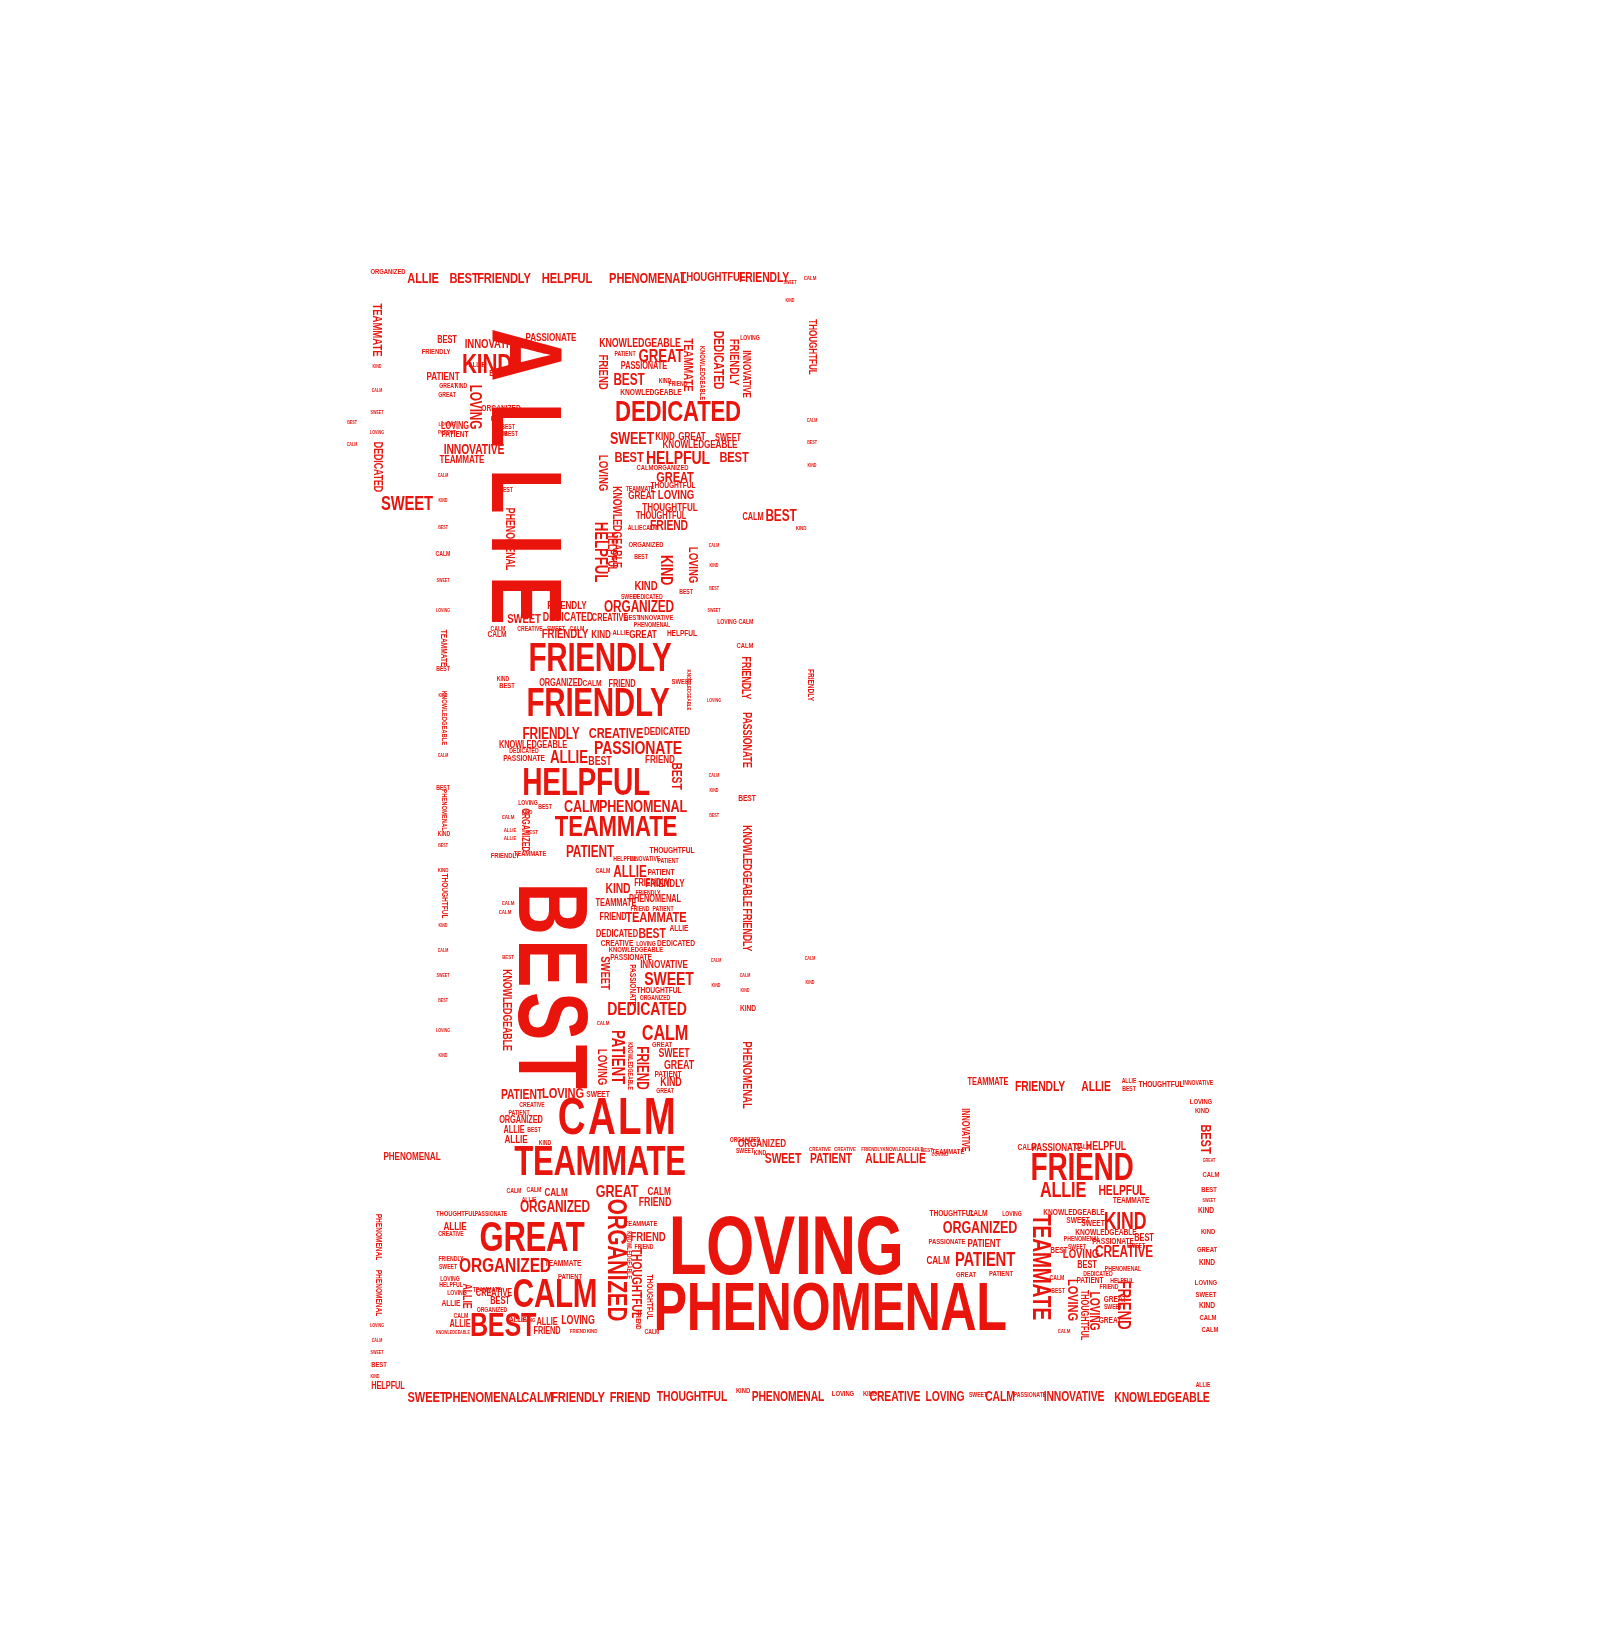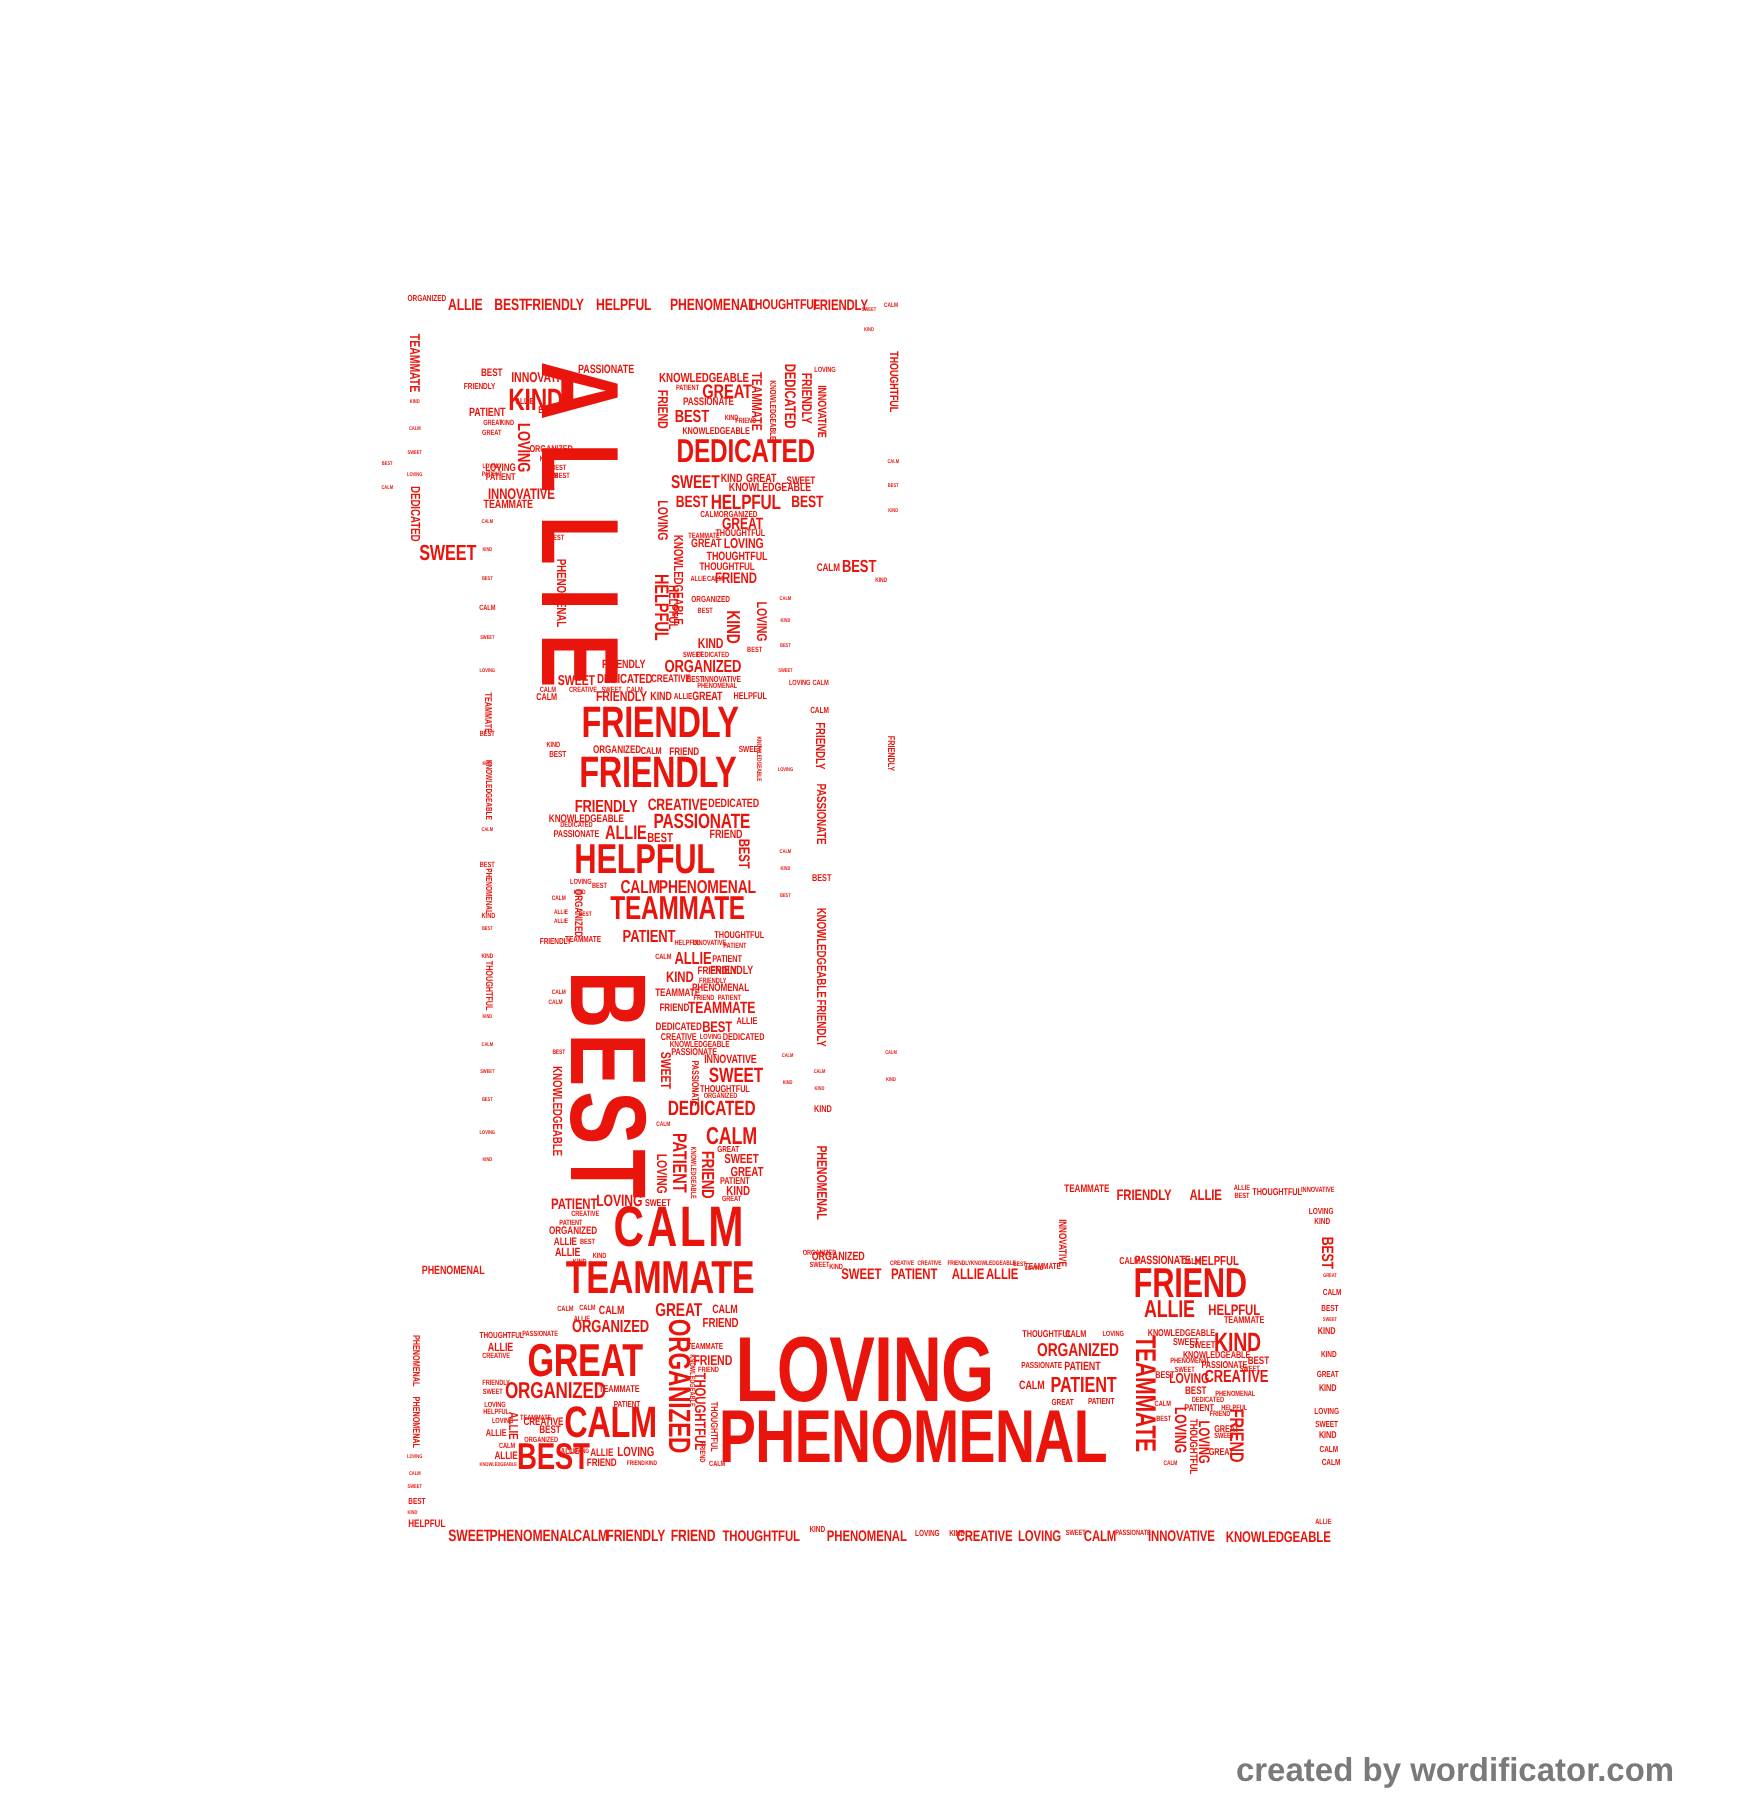--- a/index.html
+++ b/index.html
@@ -457,14 +457,13 @@
       <span class="w" style="left: 870px; top: 1394px; font-size: 8px; transform: translate(-50%, -50%) rotate(0deg) scaleX(0.74);">KIND</span>
       <span class="w" style="left: 895px; top: 1396px; font-size: 14px; transform: translate(-50%, -50%) rotate(0deg) scaleX(0.74);">CREATIVE</span>
       <span class="w" style="left: 945px; top: 1396px; font-size: 14px; transform: translate(-50%, -50%) rotate(0deg) scaleX(0.74);">LOVING</span>
       <span class="w" style="left: 978px; top: 1394px; font-size: 7px; transform: translate(-50%, -50%) rotate(0deg) scaleX(0.74);">SWEET</span>
       <span class="w" style="left: 1000px; top: 1396px; font-size: 14px; transform: translate(-50%, -50%) rotate(0deg) scaleX(0.74);">CALM</span>
       <span class="w" style="left: 1030px; top: 1394px; font-size: 7px; transform: translate(-50%, -50%) rotate(0deg) scaleX(0.74);">PASSIONATE</span>
       <span class="w" style="left: 1074px; top: 1396px; font-size: 14px; transform: translate(-50%, -50%) rotate(0deg) scaleX(0.74);">INNOVATIVE</span>
       <span class="w" style="left: 1162px; top: 1397px; font-size: 14px; transform: translate(-50%, -50%) rotate(0deg) scaleX(0.74);">KNOWLEDGEABLE</span>
       <span class="w" style="left: 1203px; top: 1384px; font-size: 7px; transform: translate(-50%, -50%) rotate(0deg) scaleX(0.74);">ALLIE</span>
     </div>
-  <div id="watermark" style="color: rgb(122, 122, 122);">created by wordificator.com</div>
 </div>
 
 </body></html>

